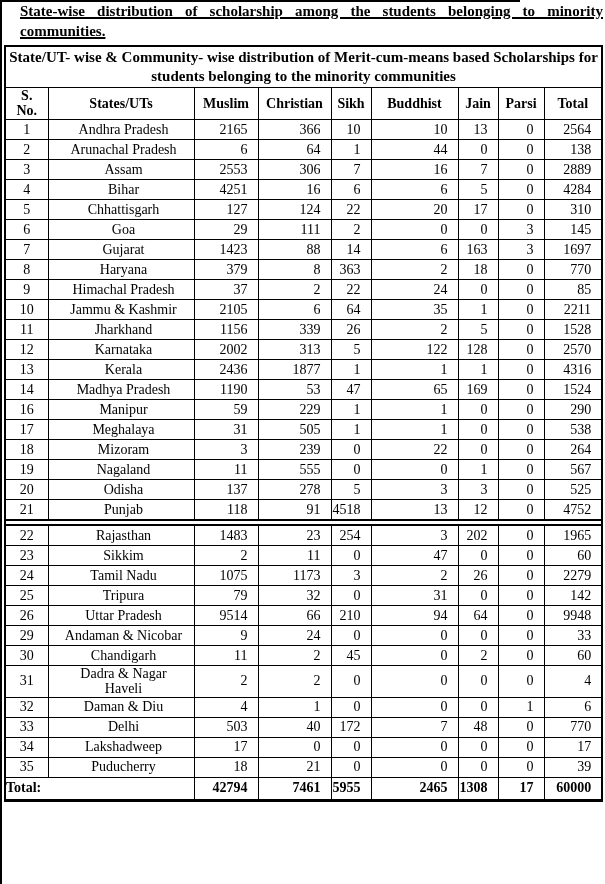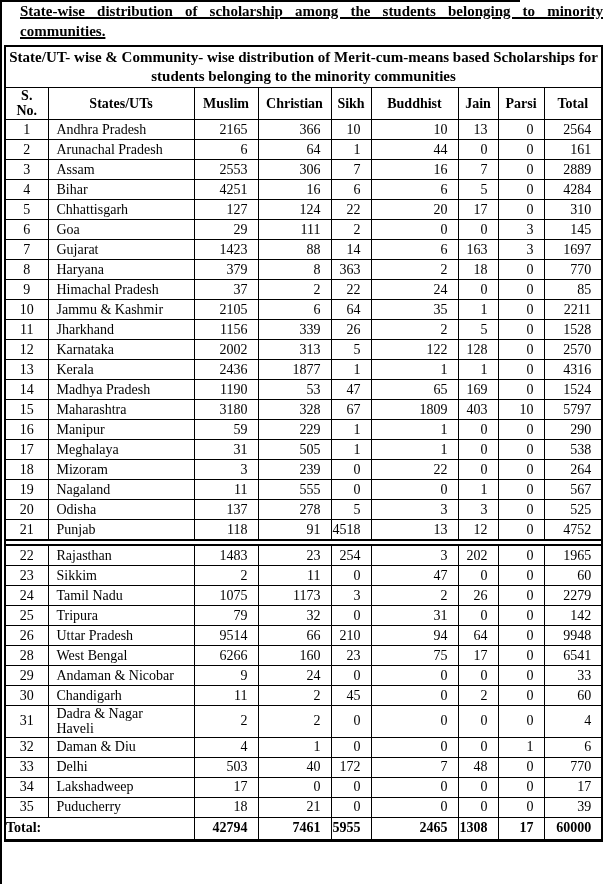--- a/index.html
+++ b/index.html
@@ -75,21 +75,21 @@
     white-space: pre-line;
     line-height: 1.1;
   }
   tr.data-row td {
     height: 19px;
     line-height: 1.1;
     vertical-align: middle;
   }
   td.cell-sno { text-align: center; }
   td.cell-state {
-    text-align: left;
+    text-align: center;
     padding-left: 8px;
     padding-right: 3px;
     white-space: pre-line;
   }
   td.cell-num {
     text-align: right;
     padding-right: 10px;
   }
   tr.page-break-row td {
     height: 3px;
@@ -164,21 +164,21 @@
       </tr>
       <tr class="data-row">
         <td class="cell-sno">2</td>
         <td class="cell-state">Arunachal Pradesh</td>
         <td class="cell-num">6</td>
         <td class="cell-num">64</td>
         <td class="cell-num">1</td>
         <td class="cell-num">44</td>
         <td class="cell-num">0</td>
         <td class="cell-num">0</td>
-        <td class="cell-num">161</td>
+        <td class="cell-num">138</td>
       </tr>
       <tr class="data-row">
         <td class="cell-sno">3</td>
         <td class="cell-state">Assam</td>
         <td class="cell-num">2553</td>
         <td class="cell-num">306</td>
         <td class="cell-num">7</td>
         <td class="cell-num">16</td>
         <td class="cell-num">7</td>
         <td class="cell-num">0</td>
@@ -299,31 +299,20 @@
         <td class="cell-state">Madhya Pradesh</td>
         <td class="cell-num">1190</td>
         <td class="cell-num">53</td>
         <td class="cell-num">47</td>
         <td class="cell-num">65</td>
         <td class="cell-num">169</td>
         <td class="cell-num">0</td>
         <td class="cell-num">1524</td>
       </tr>
       <tr class="data-row">
-        <td class="cell-sno">15</td>
-        <td class="cell-state">Maharashtra</td>
-        <td class="cell-num">3180</td>
-        <td class="cell-num">328</td>
-        <td class="cell-num">67</td>
-        <td class="cell-num">1809</td>
-        <td class="cell-num">403</td>
-        <td class="cell-num">10</td>
-        <td class="cell-num">5797</td>
-      </tr>
-      <tr class="data-row">
         <td class="cell-sno">16</td>
         <td class="cell-state">Manipur</td>
         <td class="cell-num">59</td>
         <td class="cell-num">229</td>
         <td class="cell-num">1</td>
         <td class="cell-num">1</td>
         <td class="cell-num">0</td>
         <td class="cell-num">0</td>
         <td class="cell-num">290</td>
       </tr>
@@ -432,31 +421,20 @@
       <tr class="data-row">
         <td class="cell-sno">26</td>
         <td class="cell-state">Uttar Pradesh</td>
         <td class="cell-num">9514</td>
         <td class="cell-num">66</td>
         <td class="cell-num">210</td>
         <td class="cell-num">94</td>
         <td class="cell-num">64</td>
         <td class="cell-num">0</td>
         <td class="cell-num">9948</td>
-      </tr>
-      <tr class="data-row">
-        <td class="cell-sno">28</td>
-        <td class="cell-state">West Bengal</td>
-        <td class="cell-num">6266</td>
-        <td class="cell-num">160</td>
-        <td class="cell-num">23</td>
-        <td class="cell-num">75</td>
-        <td class="cell-num">17</td>
-        <td class="cell-num">0</td>
-        <td class="cell-num">6541</td>
       </tr>
       <tr class="data-row">
         <td class="cell-sno">29</td>
         <td class="cell-state">Andaman &amp; Nicobar</td>
         <td class="cell-num">9</td>
         <td class="cell-num">24</td>
         <td class="cell-num">0</td>
         <td class="cell-num">0</td>
         <td class="cell-num">0</td>
         <td class="cell-num">0</td>

